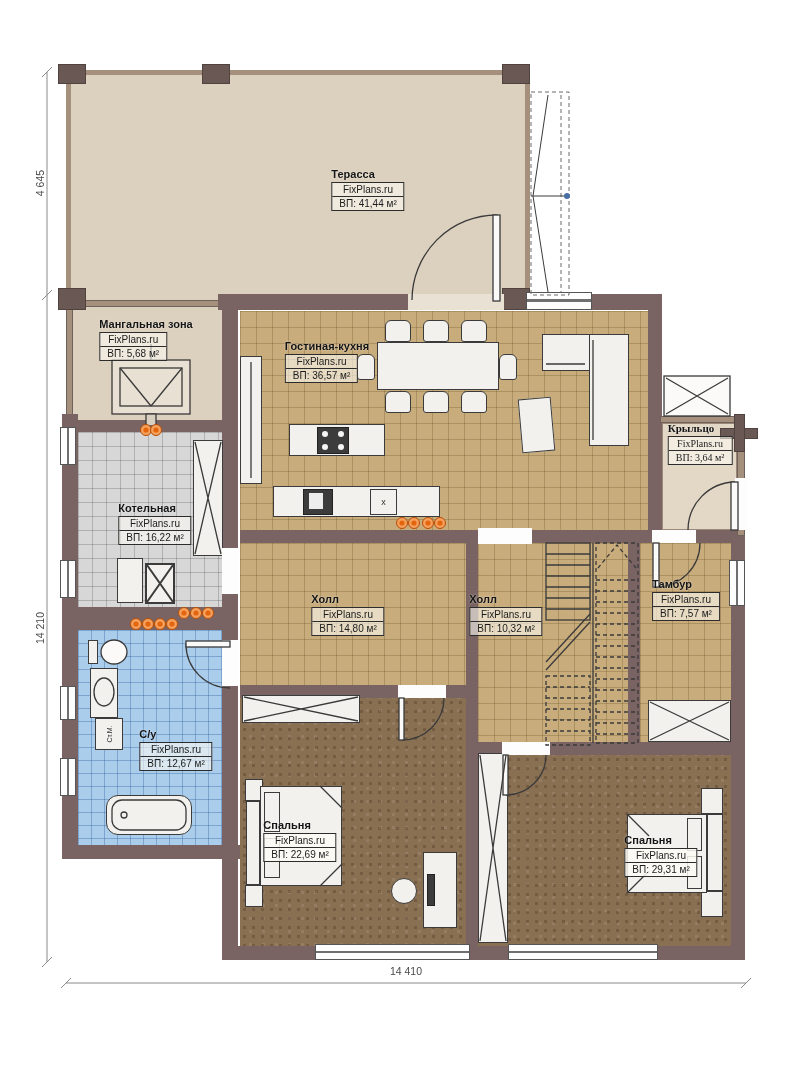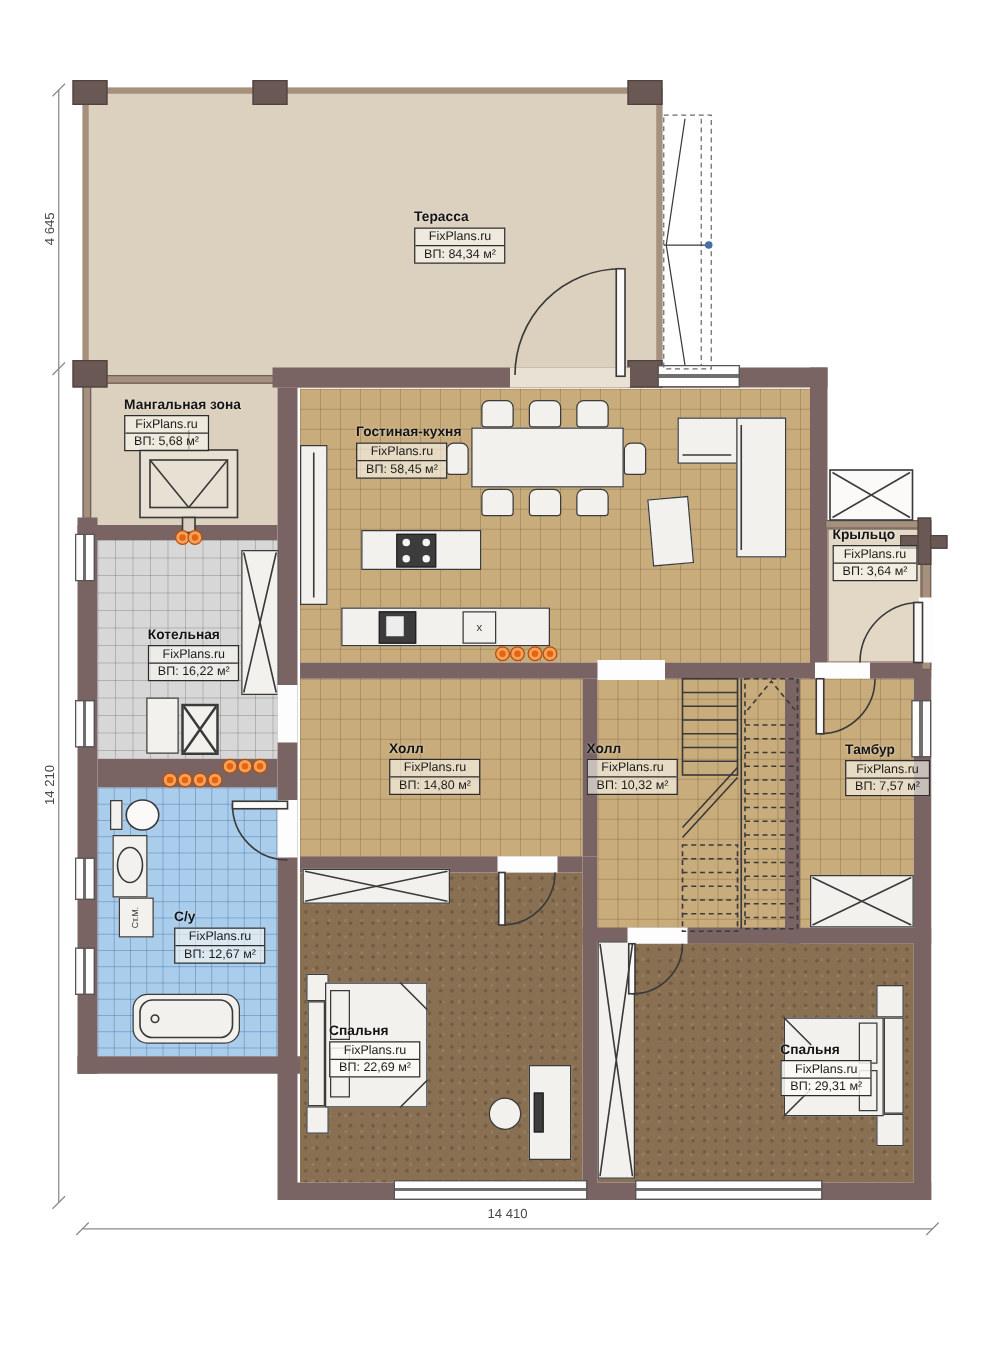--- a/index.html
+++ b/index.html
@@ -317,38 +317,38 @@
         <line x1="61" y1="988" x2="71" y2="978"></line>
         <line x1="741" y1="988" x2="751" y2="978"></line>
       </g>
     </g>
   </svg>
 
   <div class="room-label" style="left:368px;top:168px;">
     <div class="room-name">Терасса</div>
     <div class="label-box">
       <div class="label-brand">FixPlans.ru</div>
-      <div class="label-area">ВП: 84,34 м²</div>
+      <div class="label-area">ВП: 41,44 м²</div>
     </div>
   </div>
   <div class="room-label" style="left:146px;top:318px;">
     <div class="room-name">Мангальная зона</div>
     <div class="label-box">
       <div class="label-brand">FixPlans.ru</div>
       <div class="label-area">ВП: 5,68 м²</div>
     </div>
   </div>
   <div class="room-label" style="left:327px;top:340px;">
     <div class="room-name">Гостиная-кухня</div>
     <div class="label-box">
       <div class="label-brand">FixPlans.ru</div>
-      <div class="label-area">ВП: 58,45 м²</div>
-    </div>
-  </div>
-  <div class="room-label" style="left:700px;top:422px;">
+      <div class="label-area">ВП: 36,57 м²</div>
+    </div>
+  </div>
+  <div class="room-label" style="left:700px;top:422px;font-family:Liberation Serif, serif;">
     <div class="room-name">Крыльцо</div>
     <div class="label-box">
       <div class="label-brand">FixPlans.ru</div>
       <div class="label-area">ВП: 3,64 м²</div>
     </div>
   </div>
   <div class="room-label" style="left:155px;top:502px;">
     <div class="room-name">Котельная</div>
     <div class="label-box">
       <div class="label-brand">FixPlans.ru</div>
@@ -362,21 +362,21 @@
       <div class="label-area">ВП: 14,80 м²</div>
     </div>
   </div>
   <div class="room-label" style="left:506px;top:593px;">
     <div class="room-name">Холл</div>
     <div class="label-box">
       <div class="label-brand">FixPlans.ru</div>
       <div class="label-area">ВП: 10,32 м²</div>
     </div>
   </div>
-  <div class="room-label" style="left:686px;top:594px;padding-left:48px;">
+  <div class="room-label" style="left:686px;top:578px;">
     <div class="room-name">Тамбур</div>
     <div class="label-box">
       <div class="label-brand">FixPlans.ru</div>
       <div class="label-area">ВП: 7,57 м²</div>
     </div>
   </div>
   <div class="room-label" style="left:176px;top:728px;">
     <div class="room-name">С/у</div>
     <div class="label-box">
       <div class="label-brand">FixPlans.ru</div>

